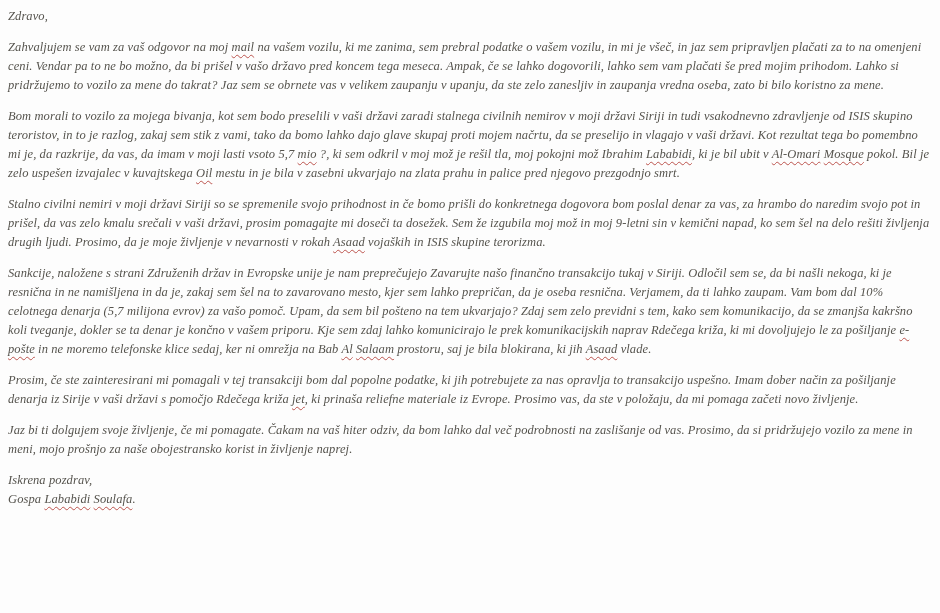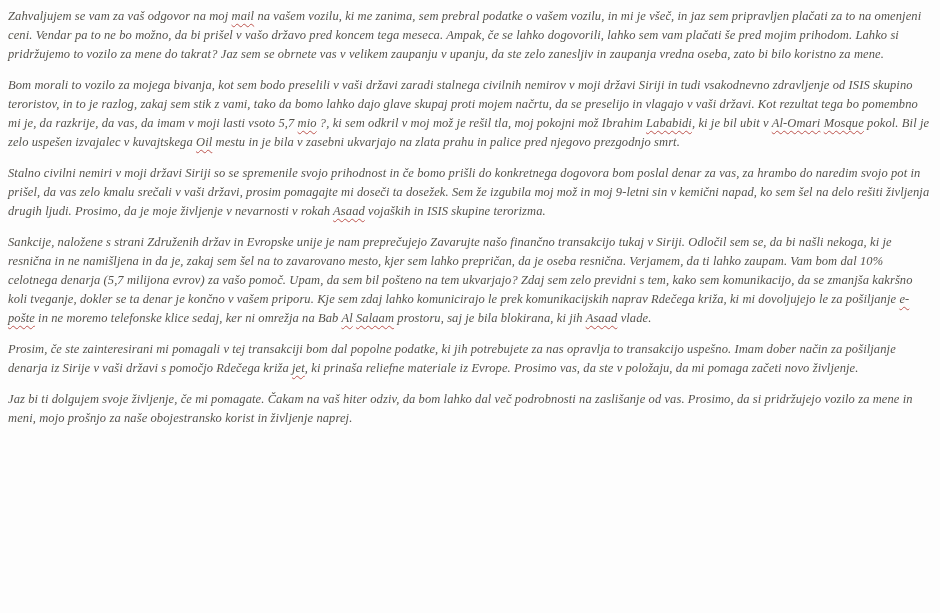--- a/index.html
+++ b/index.html
@@ -38,20 +38,22 @@
     text-decoration-thickness: 1px;
     text-underline-offset: 3px;
     margin-top: 16px;
   }
 </style>
 </head>
 <body>
 
 <div class="letter">
   <div id="letter-body">
+      <p class="para"><span>Zdravo,</span></p>
       <p class="para"><span>Zahvaljujem se vam za vaš odgovor na moj </span><span class="sp">mail</span><span> na vašem vozilu, ki me zanima, sem prebral podatke o vašem vozilu, in mi je všeč, in jaz sem pripravljen plačati za to na omenjeni ceni. Vendar pa to ne bo možno, da bi prišel v vašo državo pred koncem tega meseca. Ampak, če se lahko dogovorili, lahko sem vam plačati še pred mojim prihodom. Lahko si pridržujemo to vozilo za mene do takrat? Jaz sem se obrnete vas v velikem zaupanju v upanju, da ste zelo zanesljiv in zaupanja vredna oseba, zato bi bilo koristno za mene.</span></p>
       <p class="para"><span>Bom morali to vozilo za mojega bivanja, kot sem bodo preselili v vaši državi zaradi stalnega civilnih nemirov v moji državi Siriji in tudi vsakodnevno zdravljenje od ISIS skupino teroristov, in to je razlog, zakaj sem stik z vami, tako da bomo lahko dajo glave skupaj proti mojem načrtu, da se preselijo in vlagajo v vaši državi. Kot rezultat tega bo pomembno mi je, da razkrije, da vas, da imam v moji lasti vsoto 5,7 </span><span class="sp">mio</span><span> ?, ki sem odkril v moj mož je rešil tla, moj pokojni mož Ibrahim </span><span class="sp">Lababidi</span><span>, ki je bil ubit v </span><span class="sp">Al-Omari</span><span> </span><span class="sp">Mosque</span><span> pokol. Bil je zelo uspešen izvajalec v kuvajtskega </span><span class="sp">Oil</span><span> mestu in je bila v zasebni ukvarjajo na zlata prahu in palice pred njegovo prezgodnjo smrt.</span></p>
       <p class="para"><span>Stalno civilni nemiri v moji državi Siriji so se spremenile svojo prihodnost in če bomo prišli do konkretnega dogovora bom poslal denar za vas, za hrambo do naredim svojo pot in prišel, da vas zelo kmalu srečali v vaši državi, prosim pomagajte mi doseči ta dosežek. Sem že izgubila moj mož in moj 9-letni sin v kemični napad, ko sem šel na delo rešiti življenja drugih ljudi. Prosimo, da je moje življenje v nevarnosti v rokah </span><span class="sp">Asaad</span><span> vojaških in ISIS skupine terorizma.</span></p>
       <p class="para"><span>Sankcije, naložene s strani Združenih držav in Evropske unije je nam preprečujejo Zavarujte našo finančno transakcijo tukaj v Siriji. Odločil sem se, da bi našli nekoga, ki je resnična in ne namišljena in da je, zakaj sem šel na to zavarovano mesto, kjer sem lahko prepričan, da je oseba resnična. Verjamem, da ti lahko zaupam. Vam bom dal 10% celotnega denarja (5,7 milijona evrov) za vašo pomoč. Upam, da sem bil pošteno na tem ukvarjajo? Zdaj sem zelo previdni s tem, kako sem komunikacijo, da se zmanjša kakršno koli tveganje, dokler se ta denar je končno v vašem priporu. Kje sem zdaj lahko komunicirajo le prek komunikacijskih naprav Rdečega križa, ki mi dovoljujejo le za pošiljanje </span><span class="sp">e-pošte</span><span> in ne moremo telefonske klice sedaj, ker ni omrežja na Bab </span><span class="sp">Al</span><span> </span><span class="sp">Salaam</span><span> prostoru, saj je bila blokirana, ki jih </span><span class="sp">Asaad</span><span> vlade.</span></p>
       <p class="para"><span>Prosim, če ste zainteresirani mi pomagali v tej transakciji bom dal popolne podatke, ki jih potrebujete za nas opravlja to transakcijo uspešno. Imam dober način za pošiljanje denarja iz Sirije v vaši državi s pomočjo Rdečega križa </span><span class="sp">jet</span><span>, ki prinaša reliefne materiale iz Evrope. Prosimo vas, da ste v položaju, da mi pomaga začeti novo življenje.</span></p>
       <p class="para"><span>Jaz bi ti dolgujem svoje življenje, če mi pomagate. Čakam na vaš hiter odziv, da bom lahko dal več podrobnosti na zaslišanje od vas. Prosimo, da si pridržujejo vozilo za mene in meni, mojo prošnjo za naše obojestransko korist in življenje naprej.</span></p>
+      <p class="para"><span>Iskrena pozdrav,</span><br><span>Gospa </span><span class="sp">Lababidi</span><span> </span><span class="sp">Soulafa</span><span>.</span></p>
     </div>
 </div>
 
 </body></html>

